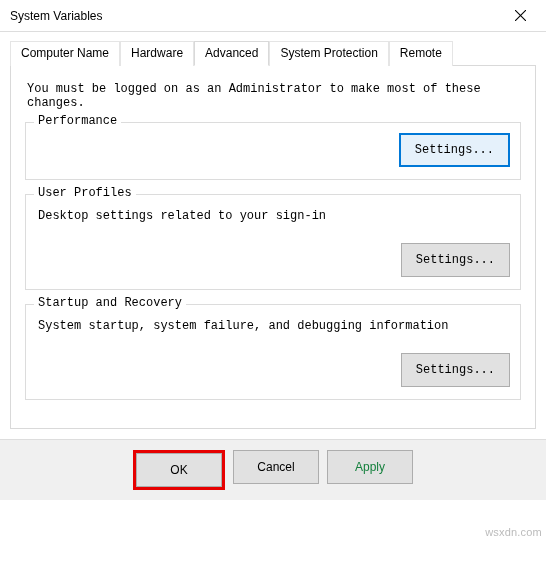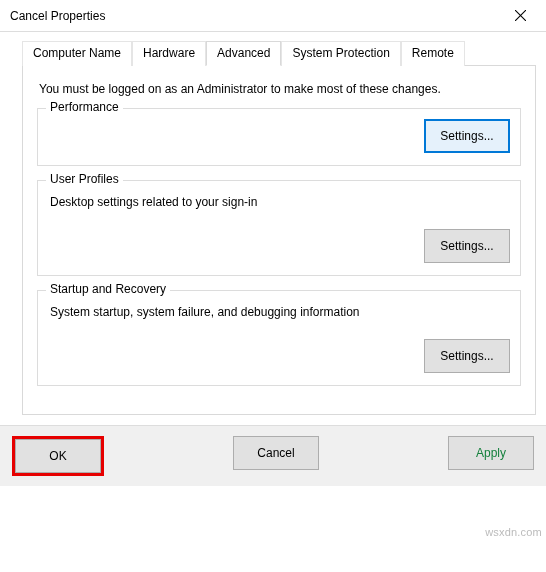--- a/index.html
+++ b/index.html
@@ -21,21 +21,20 @@
     }
     .titlebar-title { flex: 1; font-size: 12px; }
     .titlebar-close {
       width: 40px; height: 28px;
       display: flex; align-items: center; justify-content: center;
       font-size: 14px;
     }
     .titlebar-close svg { width: 11px; height: 11px; }
     .client {
       padding: 8px 10px 10px 10px;
-      margin-left: 12px;
     }
     .tabstrip {
       display: flex;
       position: relative;
       top: 1px;
       z-index: 2;
     }
     .tab {
       padding: 4px 10px 5px 10px;
       border: 1px solid #d9d9d9;
@@ -51,20 +50,21 @@
       border-bottom: 1px solid #fff;
       z-index: 3;
       position: relative;
     }
     .tabpanel {
       border: 1px solid #d9d9d9;
       background: #fff;
       padding: 14px 12px 14px 12px;
       position: relative;
       z-index: 1;
+      font-family: Liberation Mono, monospace;
     }
     .intro { margin: 2px 0 12px 4px; }
     .groupbox {
       border: 1px solid #dcdcdc;
       margin: 8px 2px 14px 2px;
       padding: 10px 10px 12px 10px;
       position: relative;
     }
     .groupbox .legend {
       position: absolute;
@@ -91,21 +91,21 @@
     }
     button.std.wide { min-width: 152px; }
     button.std:disabled { color: #15803d; }
     .env-row {
       display: flex; justify-content: flex-end;
       padding: 6px 2px 8px 2px;
     }
     .dlg-buttons {
       display: flex;
       gap: 8px;
-      justify-content: space-between;
+      justify-content: center;
       padding: 10px 12px 10px 12px;
       background: #f0f0f0;
       border-top: 1px solid #ddd;
     }
     .ok-highlight {
       border: 3px solid #e60000;
       padding:0;
       display:inline-flex;
     }
     .ok-highlight button.std { min-width: 86px; }
@@ -117,21 +117,21 @@
       color: #bbb;
       letter-spacing: 0.2px;
     }
     .wrap-all { position: relative; width:546px; height:572px; }
   </style>
 </head>
 <body>
 <div class="wrap-all">
 
 <div class="titlebar">
-  <div class="titlebar-title">Cancel Properties</div>
+  <div class="titlebar-title">System Variables</div>
   <div class="titlebar-close">
     <svg viewBox="0 0 10 10">
           <line x1="0" y1="0" x2="10" y2="10" stroke="#000" stroke-width="1"></line>
           <line x1="10" y1="0" x2="0" y2="10" stroke="#000" stroke-width="1"></line>
         </svg>
   </div>
 </div>
 
 <div class="client">
 

